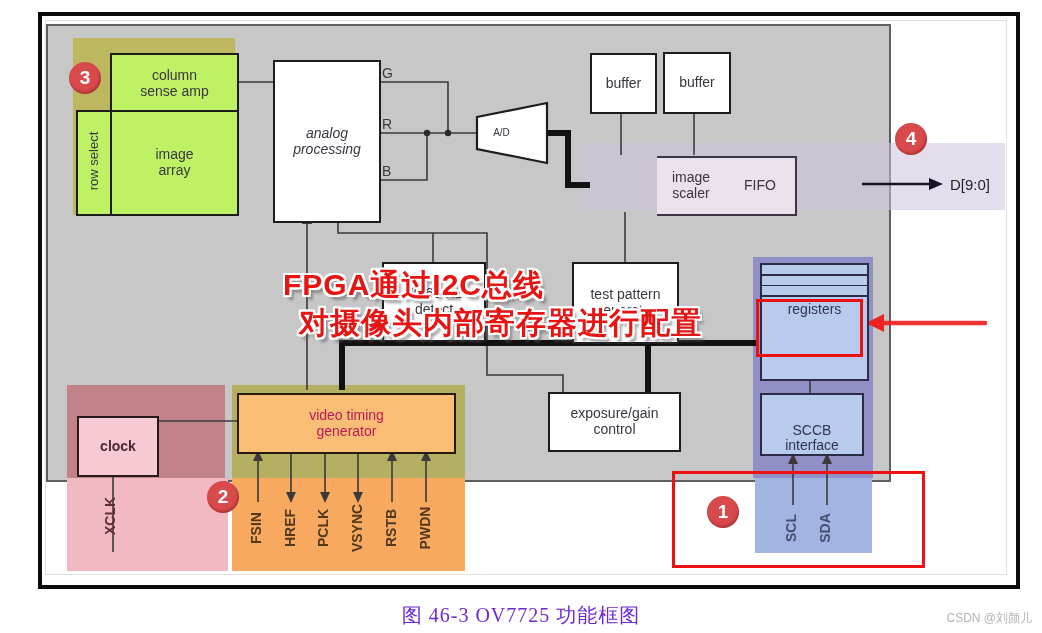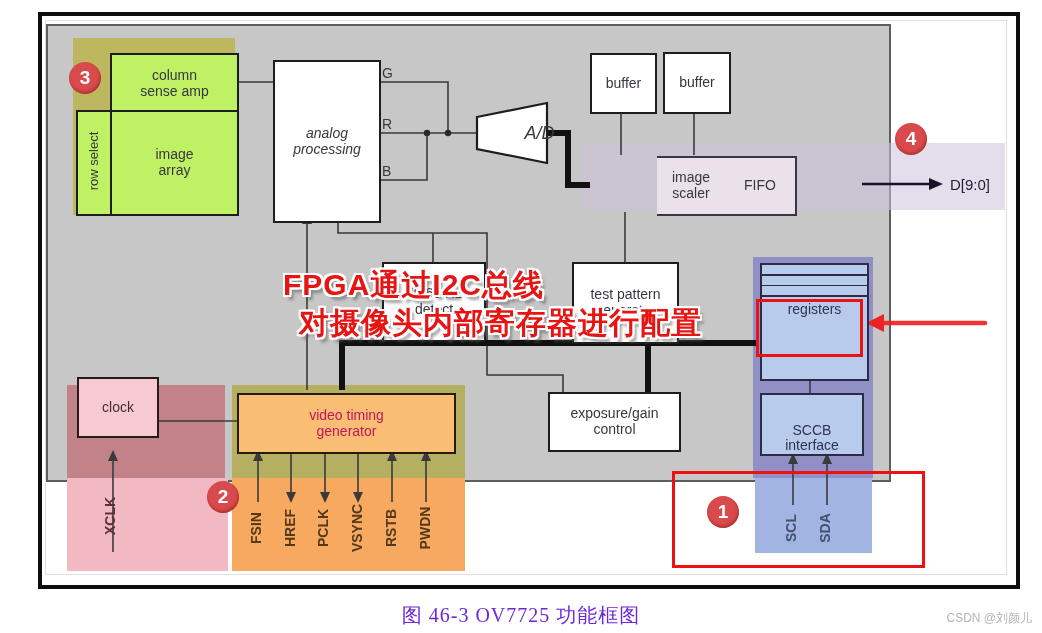--- a/index.html
+++ b/index.html
@@ -135,39 +135,39 @@
   <div class="vlabel" style="left:93px;top:161px;font-weight:normal;font-size:13px;color:#3b3540;">row select</div>
   <div class="abs block yel" style="left:110px;top:110px;width:125px;height:102px;"><span>image
 array</span></div>
   <div class="abs block wht" style="left:273px;top:60px;width:104px;height:159px;font-style:italic;"><span>analog
 processing</span></div>
 
   <div class="rgb-label" style="left:382px;top:65px;">G</div>
   <div class="rgb-label" style="left:382px;top:116px;">R</div>
   <div class="rgb-label" style="left:382px;top:163px;">B</div>
 
-  <div class="abs block" style="left:512px;top:120px;width:55px;height:26px;font-size:18px;font-style:italic;">A/D</div>
+  <div class="abs block" style="left:474px;top:120px;width:55px;height:26px;font-size:10px;">A/D</div>
 
   <div class="abs block wht" style="left:590px;top:53px;width:63px;height:57px;"><span>buffer</span></div>
   <div class="abs block wht" style="left:663px;top:52px;width:64px;height:58px;"><span>buffer</span></div>
 
   <div class="abs block lav" style="left:623px;top:156px;width:67px;height:56px;margin-left:40px;"><span>DSP*</span></div>
   <div class="abs block lav" style="left:657px;top:156px;width:68px;height:56px;border-left:none;"><span>image
 scaler</span></div>
   <div class="abs block lav" style="left:725px;top:156px;width:70px;height:56px;border-left:none;"><span>FIFO</span></div>
   <div class="abs" id="dout-label">D[9:0]</div>
 
   <div class="abs block wht" style="left:382px;top:262px;width:100px;height:76px;"><span>50/60 Hz
 detect</span></div>
   <div class="abs block wht" style="left:572px;top:262px;width:103px;height:78px;"><span>test pattern
 generator</span></div>
   <div class="abs block wht" style="left:548px;top:392px;width:129px;height:56px;"><span>exposure/gain
 control</span></div>
 
-  <div class="abs block pnk" style="left:77px;top:377px;width:78px;height:57px;"><span>clock</span></div>
+  <div class="abs block pnk" style="left:77px;top:416px;width:78px;height:57px;font-weight:bold;"><span>clock</span></div>
   <div class="abs block org" style="left:237px;top:393px;width:215px;height:57px;"><span>video timing
 generator</span></div>
 
   <div class="abs blu" style="left:760px;top:263px;width:105px;height:114px;z-index:6;">
     <div id="reg-divs">
         <div></div>
         <div></div>
         <div></div>
       </div>
     <div style="text-align:center;margin-top:4px;font-size:14px;">registers</div>

